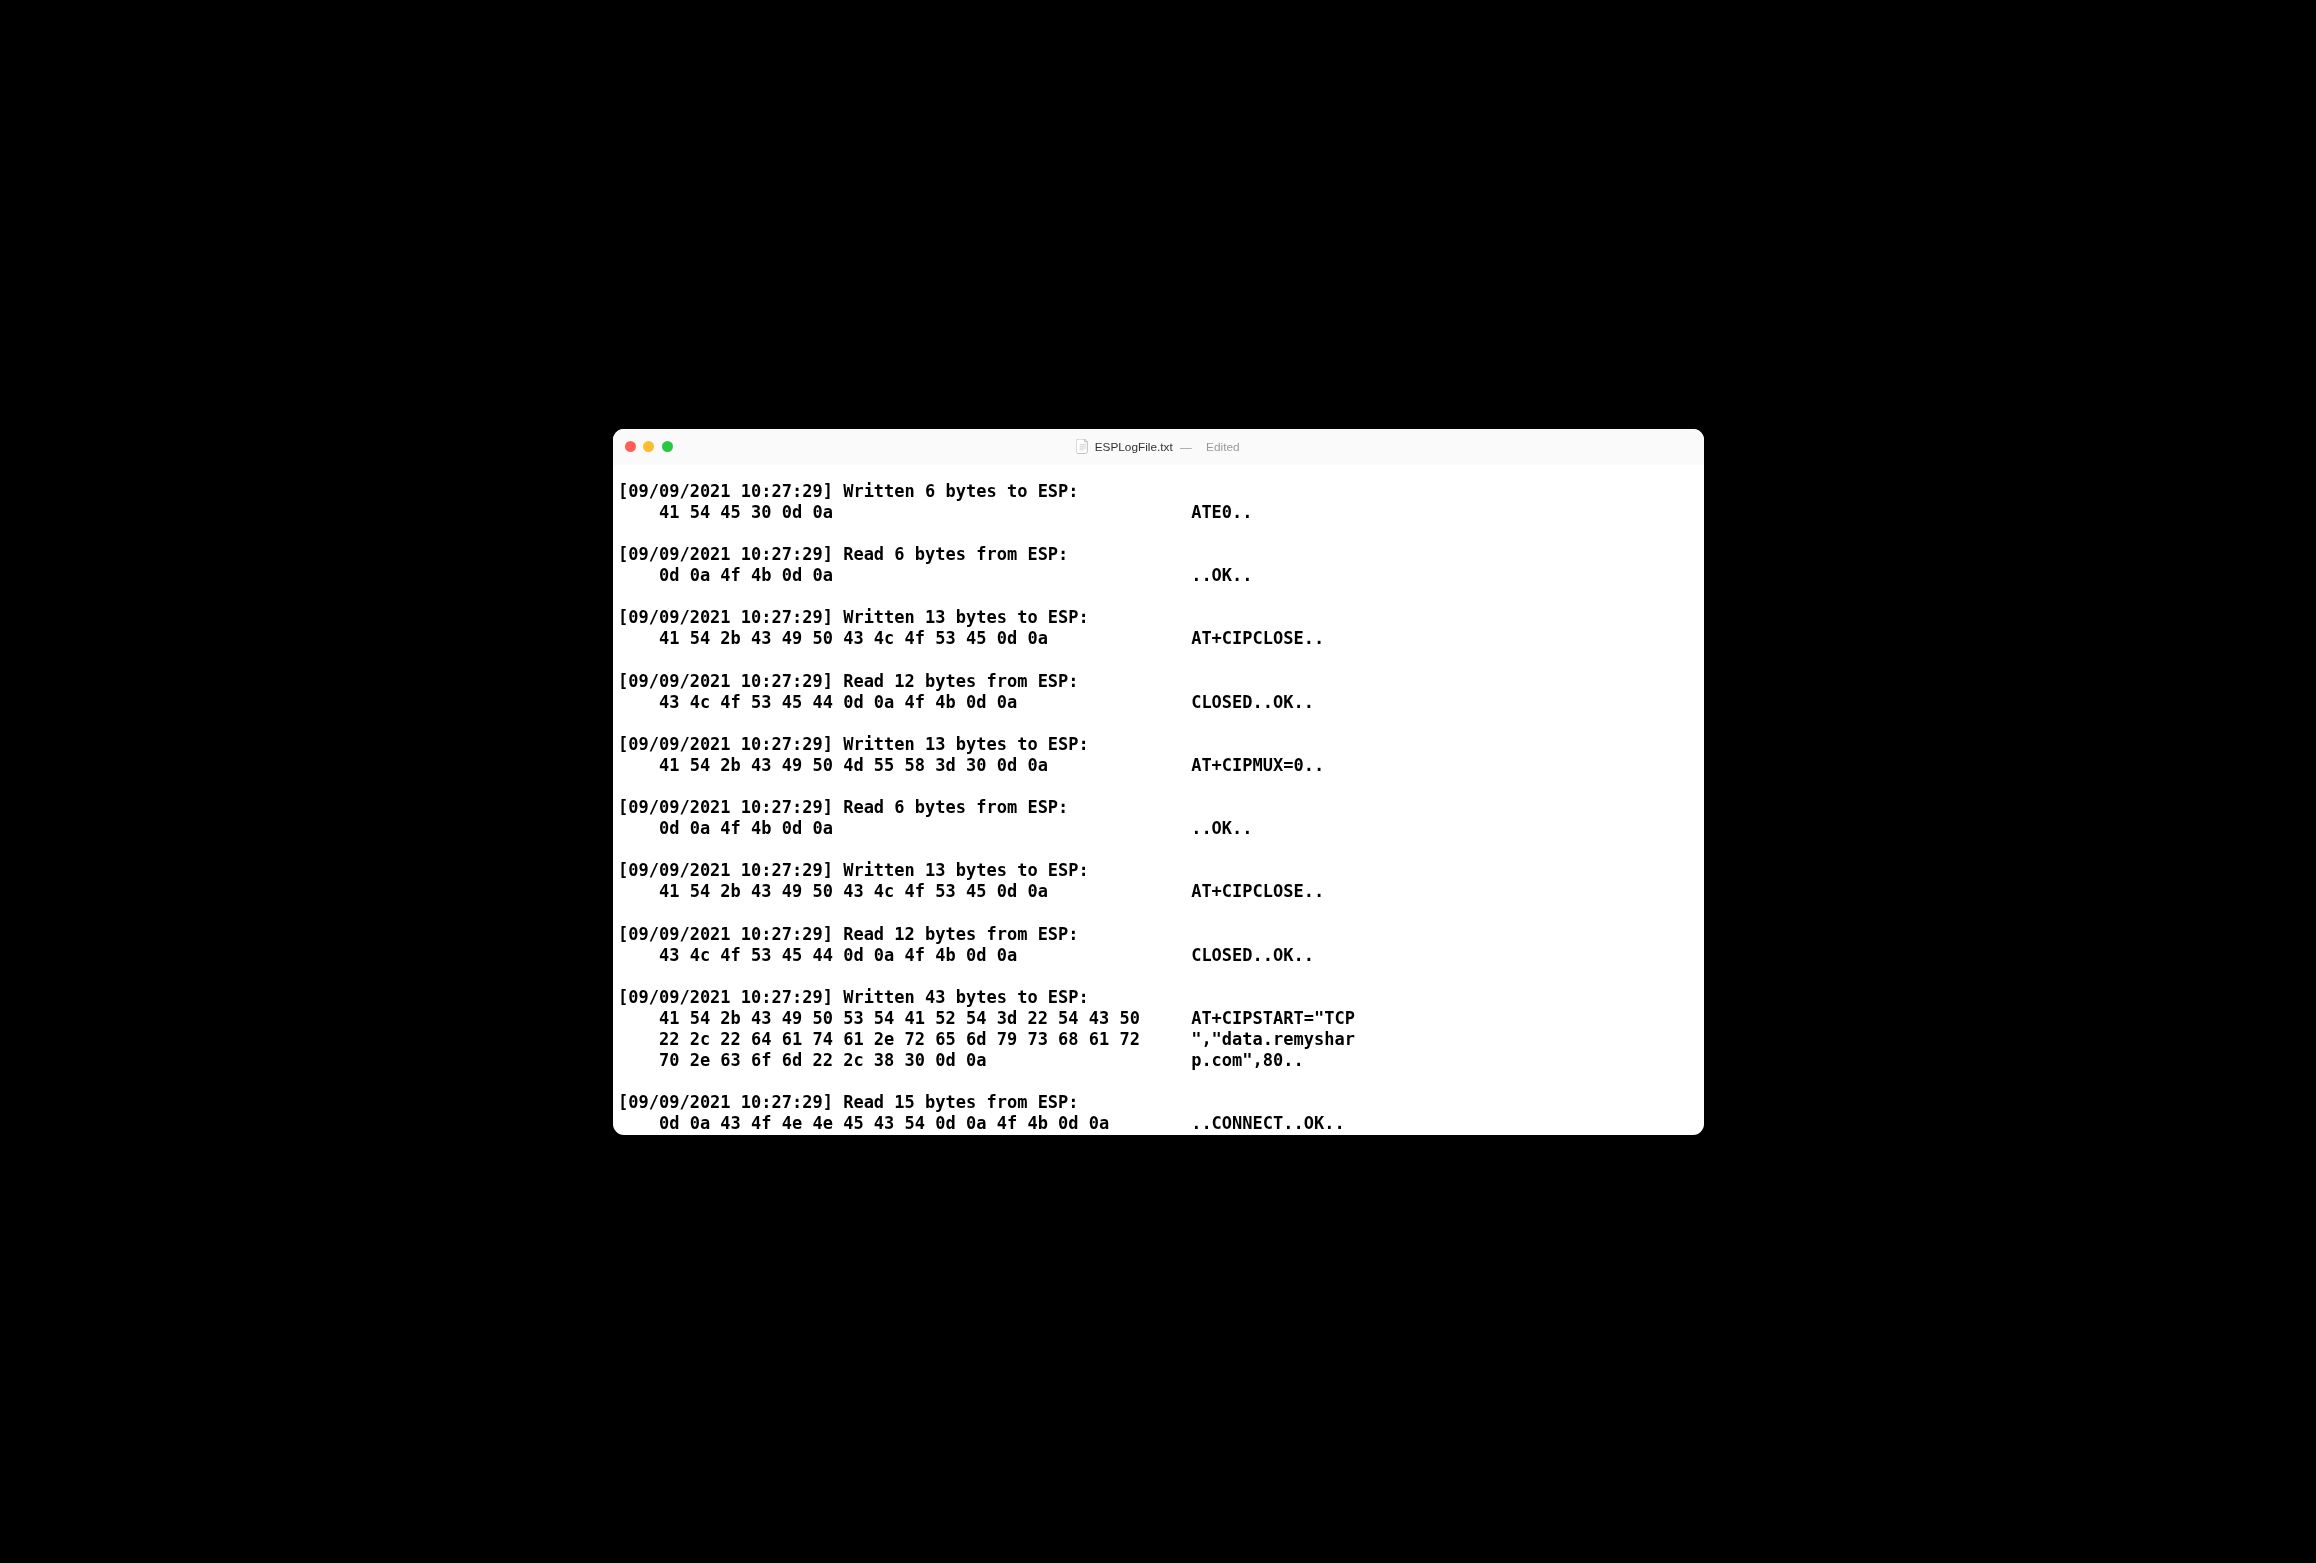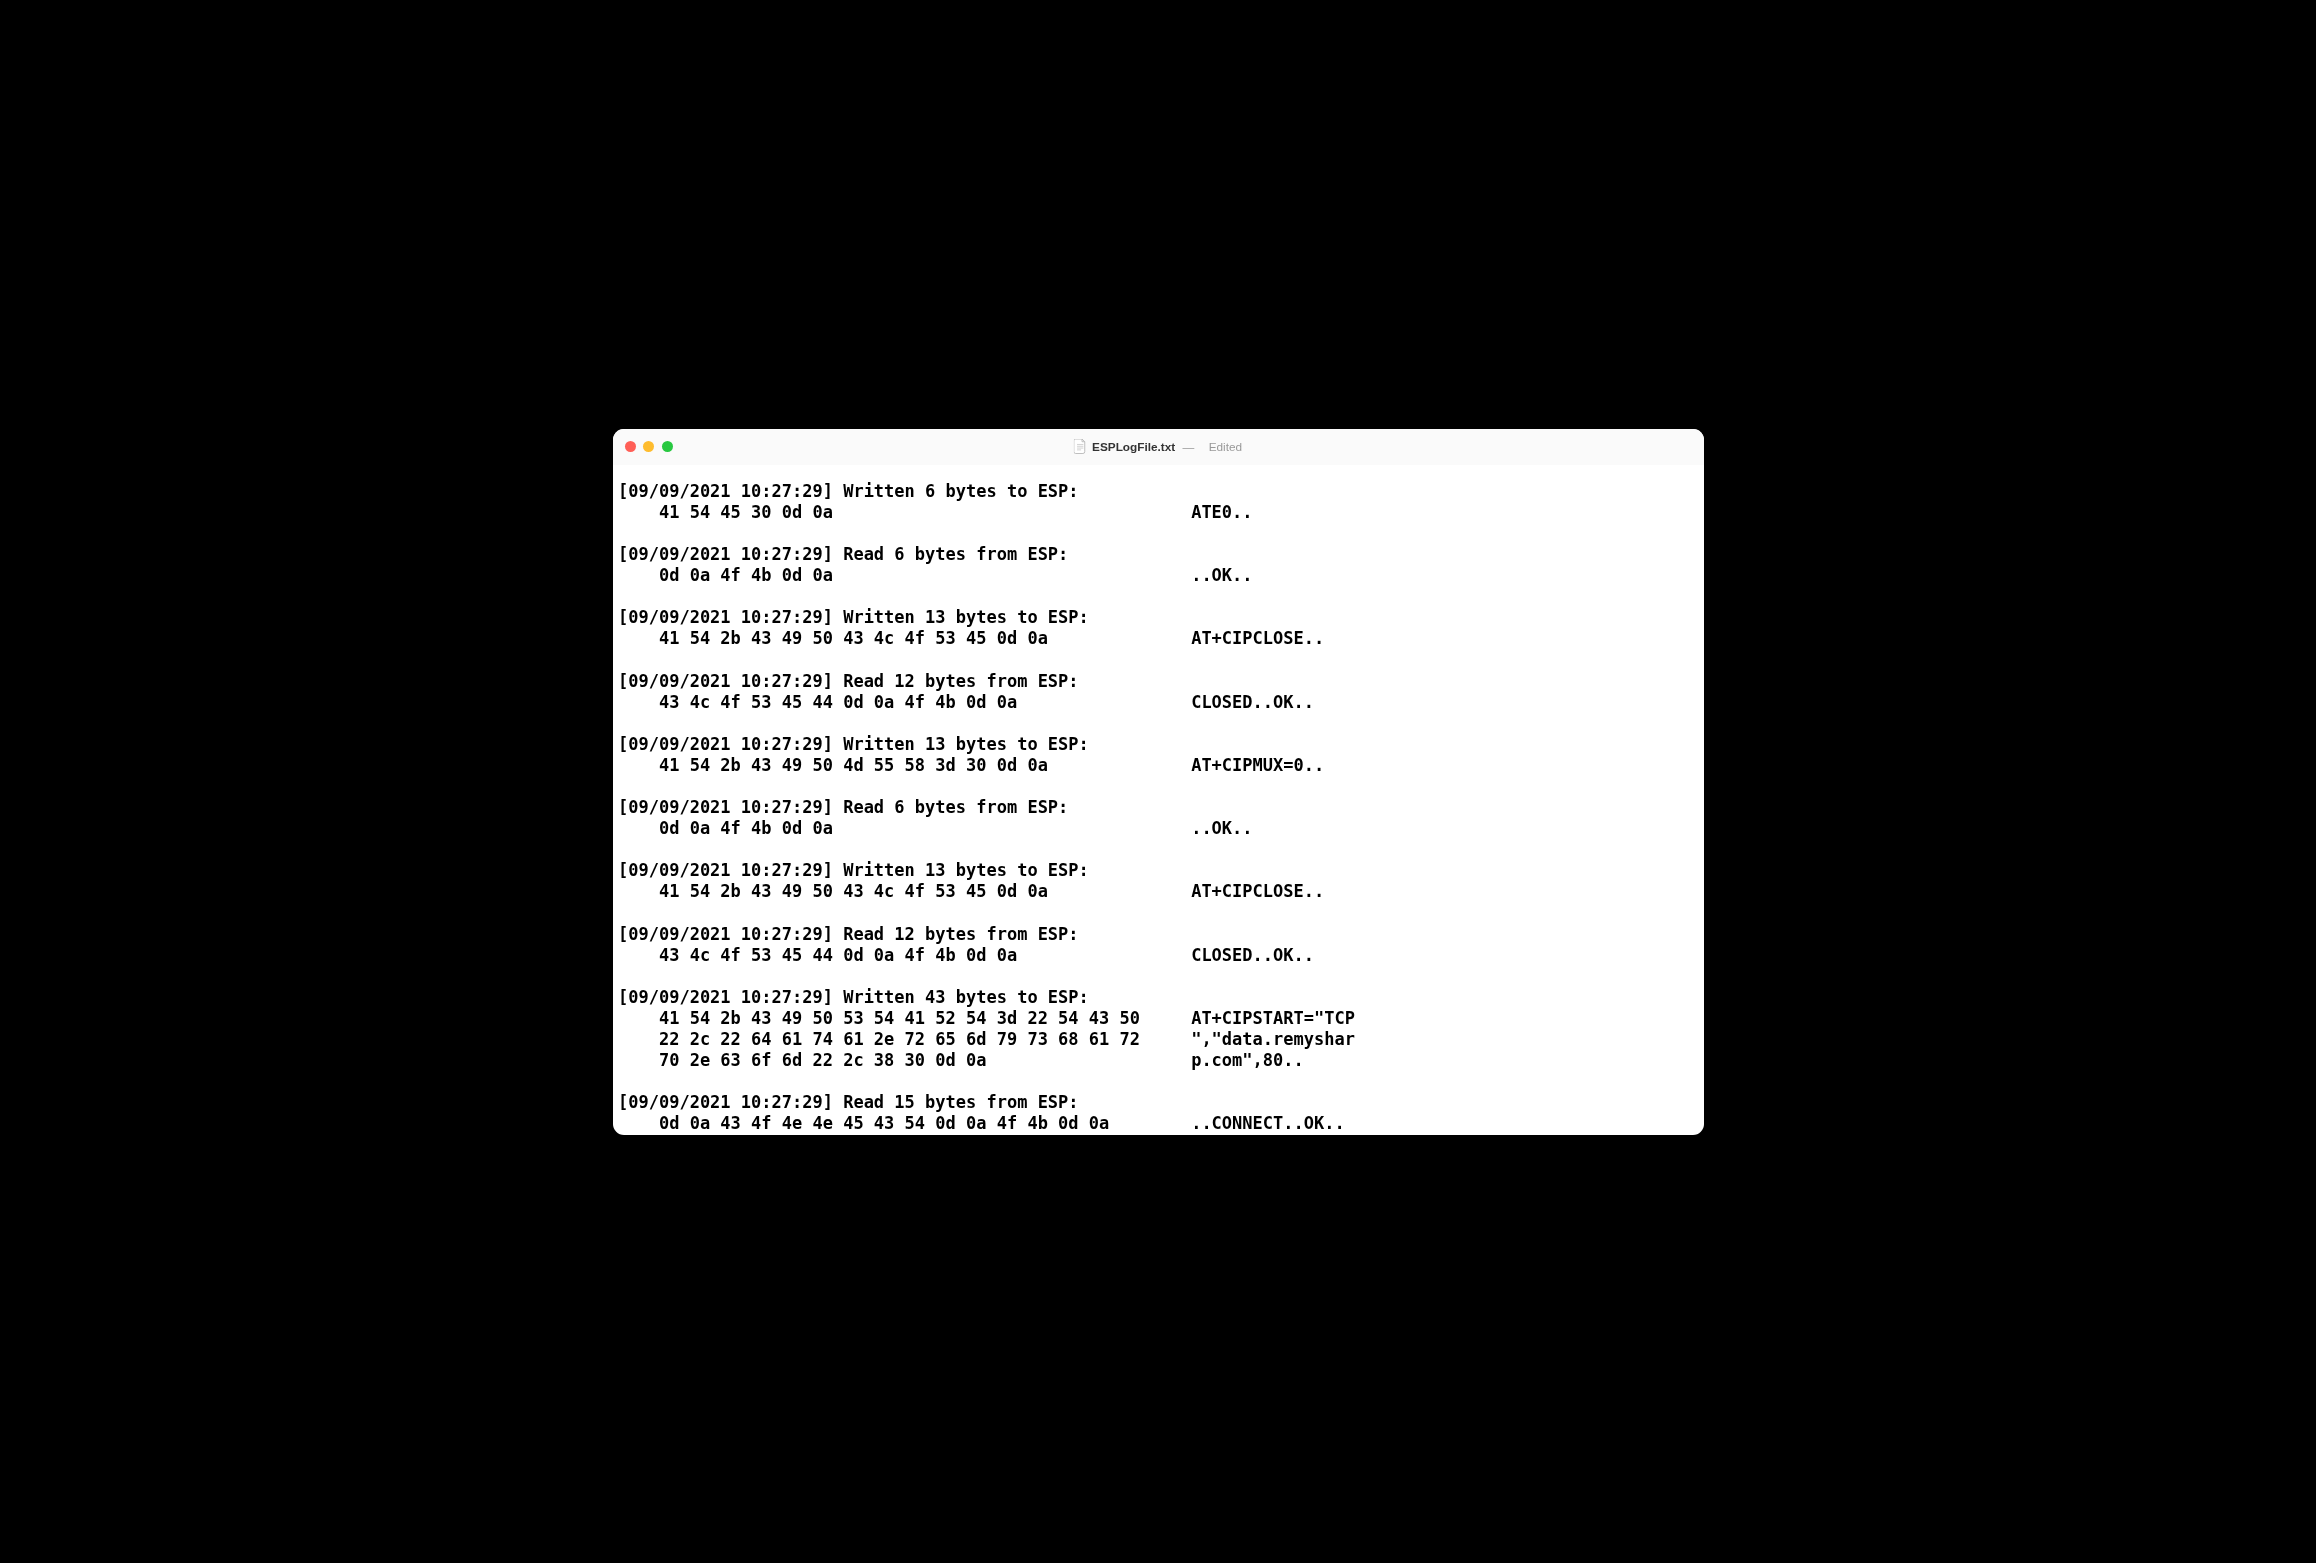--- a/index.html
+++ b/index.html
@@ -57,21 +57,21 @@
       gap: 5.5px;
       font-size: 11.8px;
       color: #3a3a3a;
     }
     .doc-icon {
       width: 12.7px;
       height: 14.5px;
       display: inline-flex;
     }
     .doc-icon svg { width: 100%; height: 100%; }
-    .title-name { font-weight: 700; color: #333; }
+    .title-name { font-weight: 400; color: #333; }
     .title-sep { color: #999; padding: 0 1.8px; }
     .title-status { color: #999; padding-left: 7px; }
     .content {
       flex: 1;
       overflow: hidden;
       padding: 16.4px 5.5px 0 5.5px;
     }
     .logtext {
       font-family: "SF Mono", Menlo, Monaco, Consolas, monospace;
       font-size: 17px;

